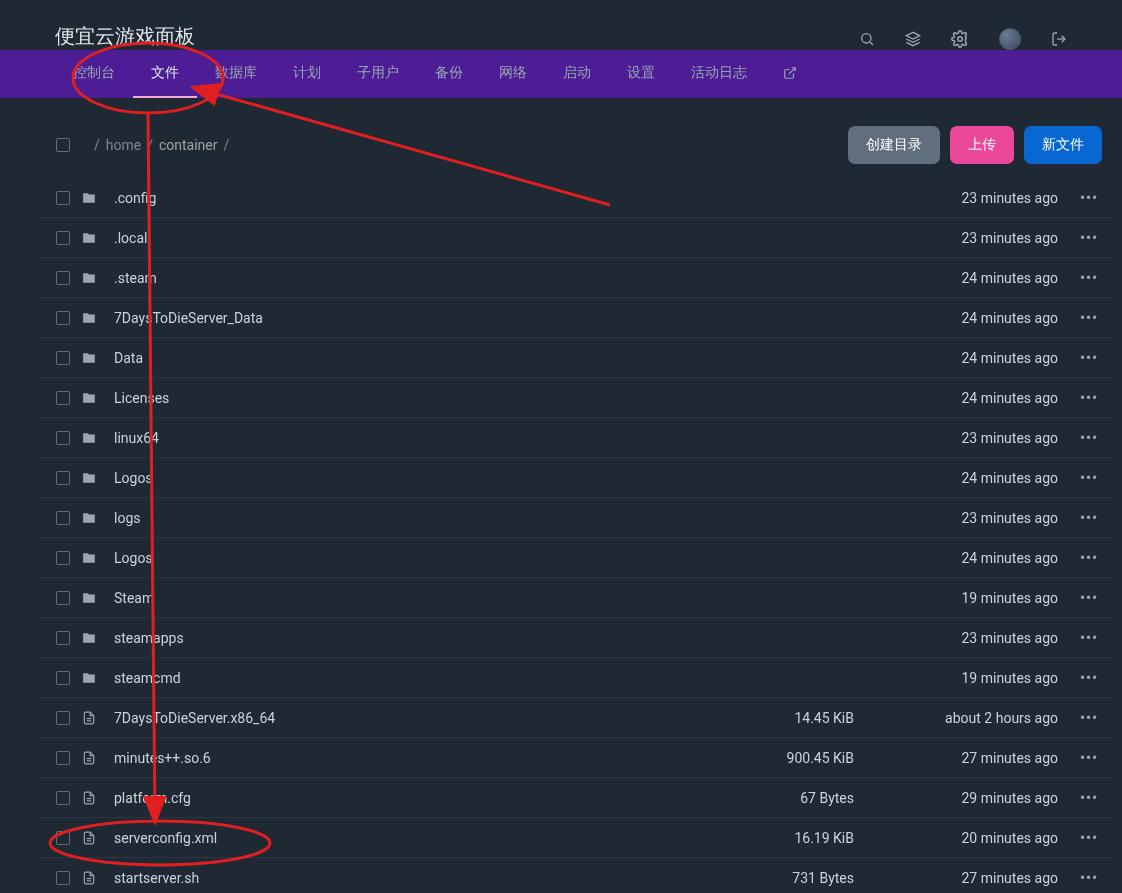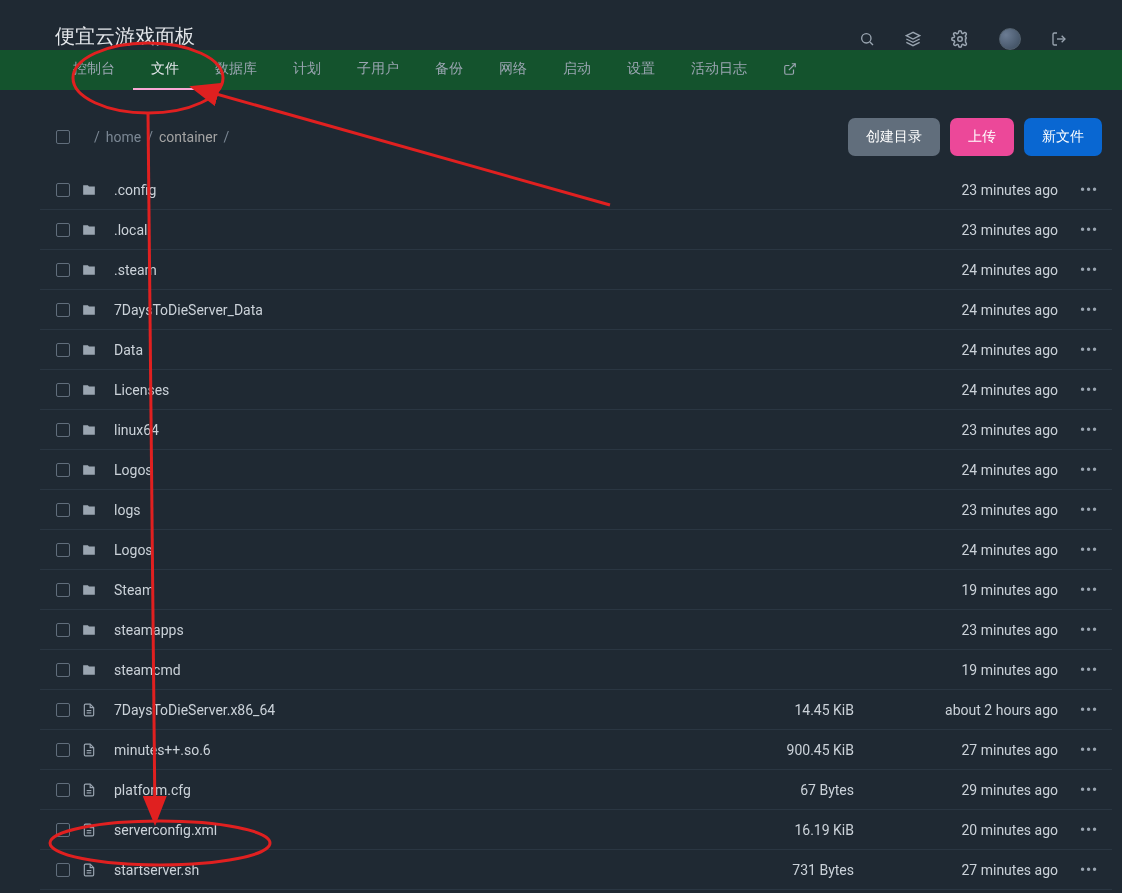--- a/index.html
+++ b/index.html
@@ -37,22 +37,22 @@
   display: inline-flex;
   align-items: center;
 }
 .avatar {
   width: 22px; height: 22px;
   border-radius: 50%;
   background: radial-gradient(circle at 30% 30%, #6b7c93, #3a4a5c);
   border: 1px solid #52606d;
 }
 .subnav {
-  height: 40px;
-  background: #14532d;
+  height: 48px;
+  background: #4c1d95;
   display: flex;
   align-items: stretch;
   padding: 0 55px;
   gap: 0;
 }
 .subnav a {
   color: #9aa5b1;
   padding: 0 18px;
   display: flex;
   align-items: center;

